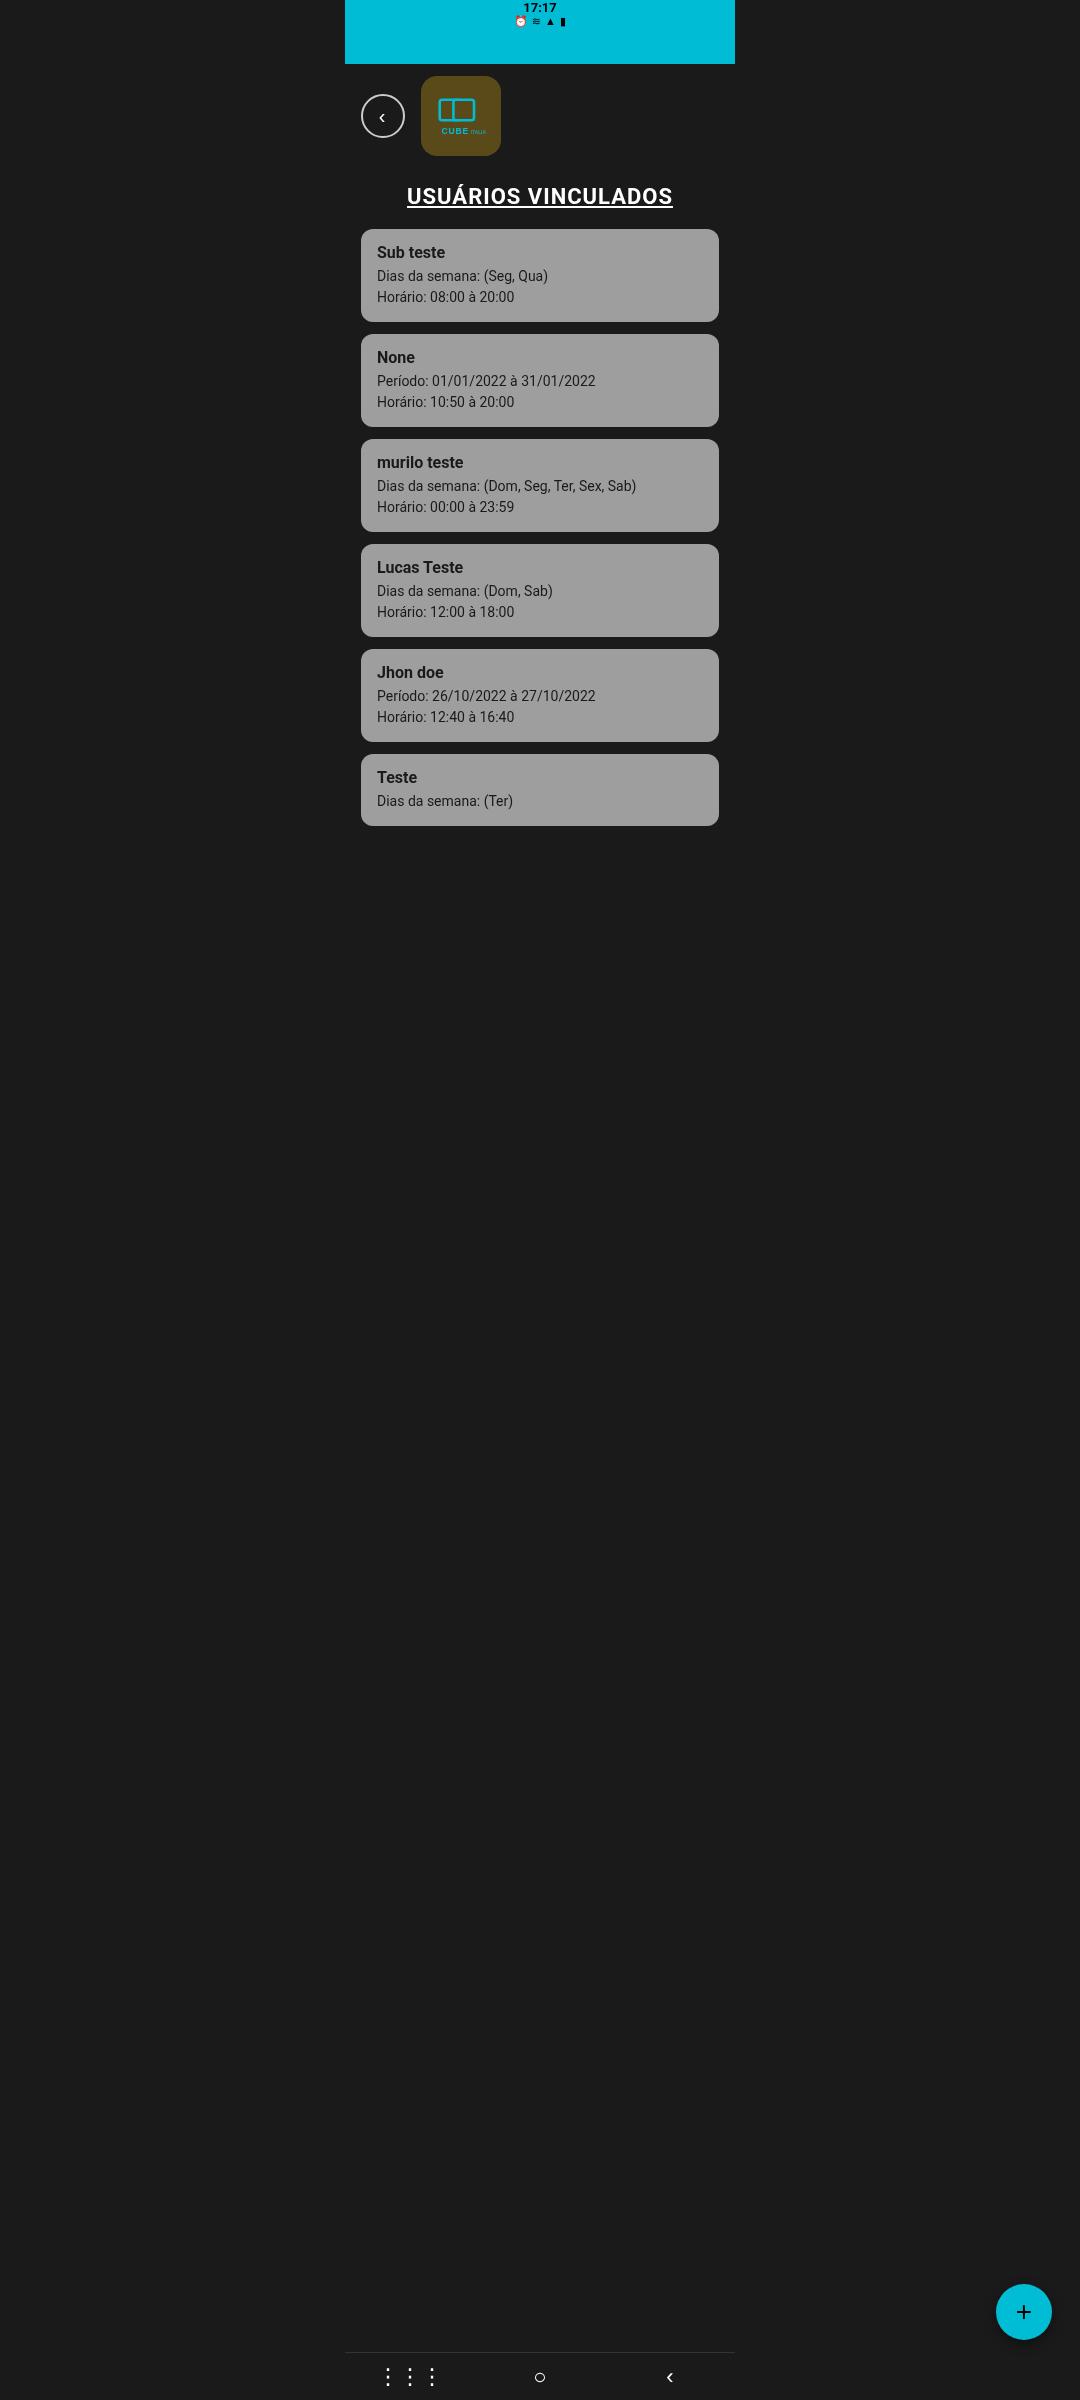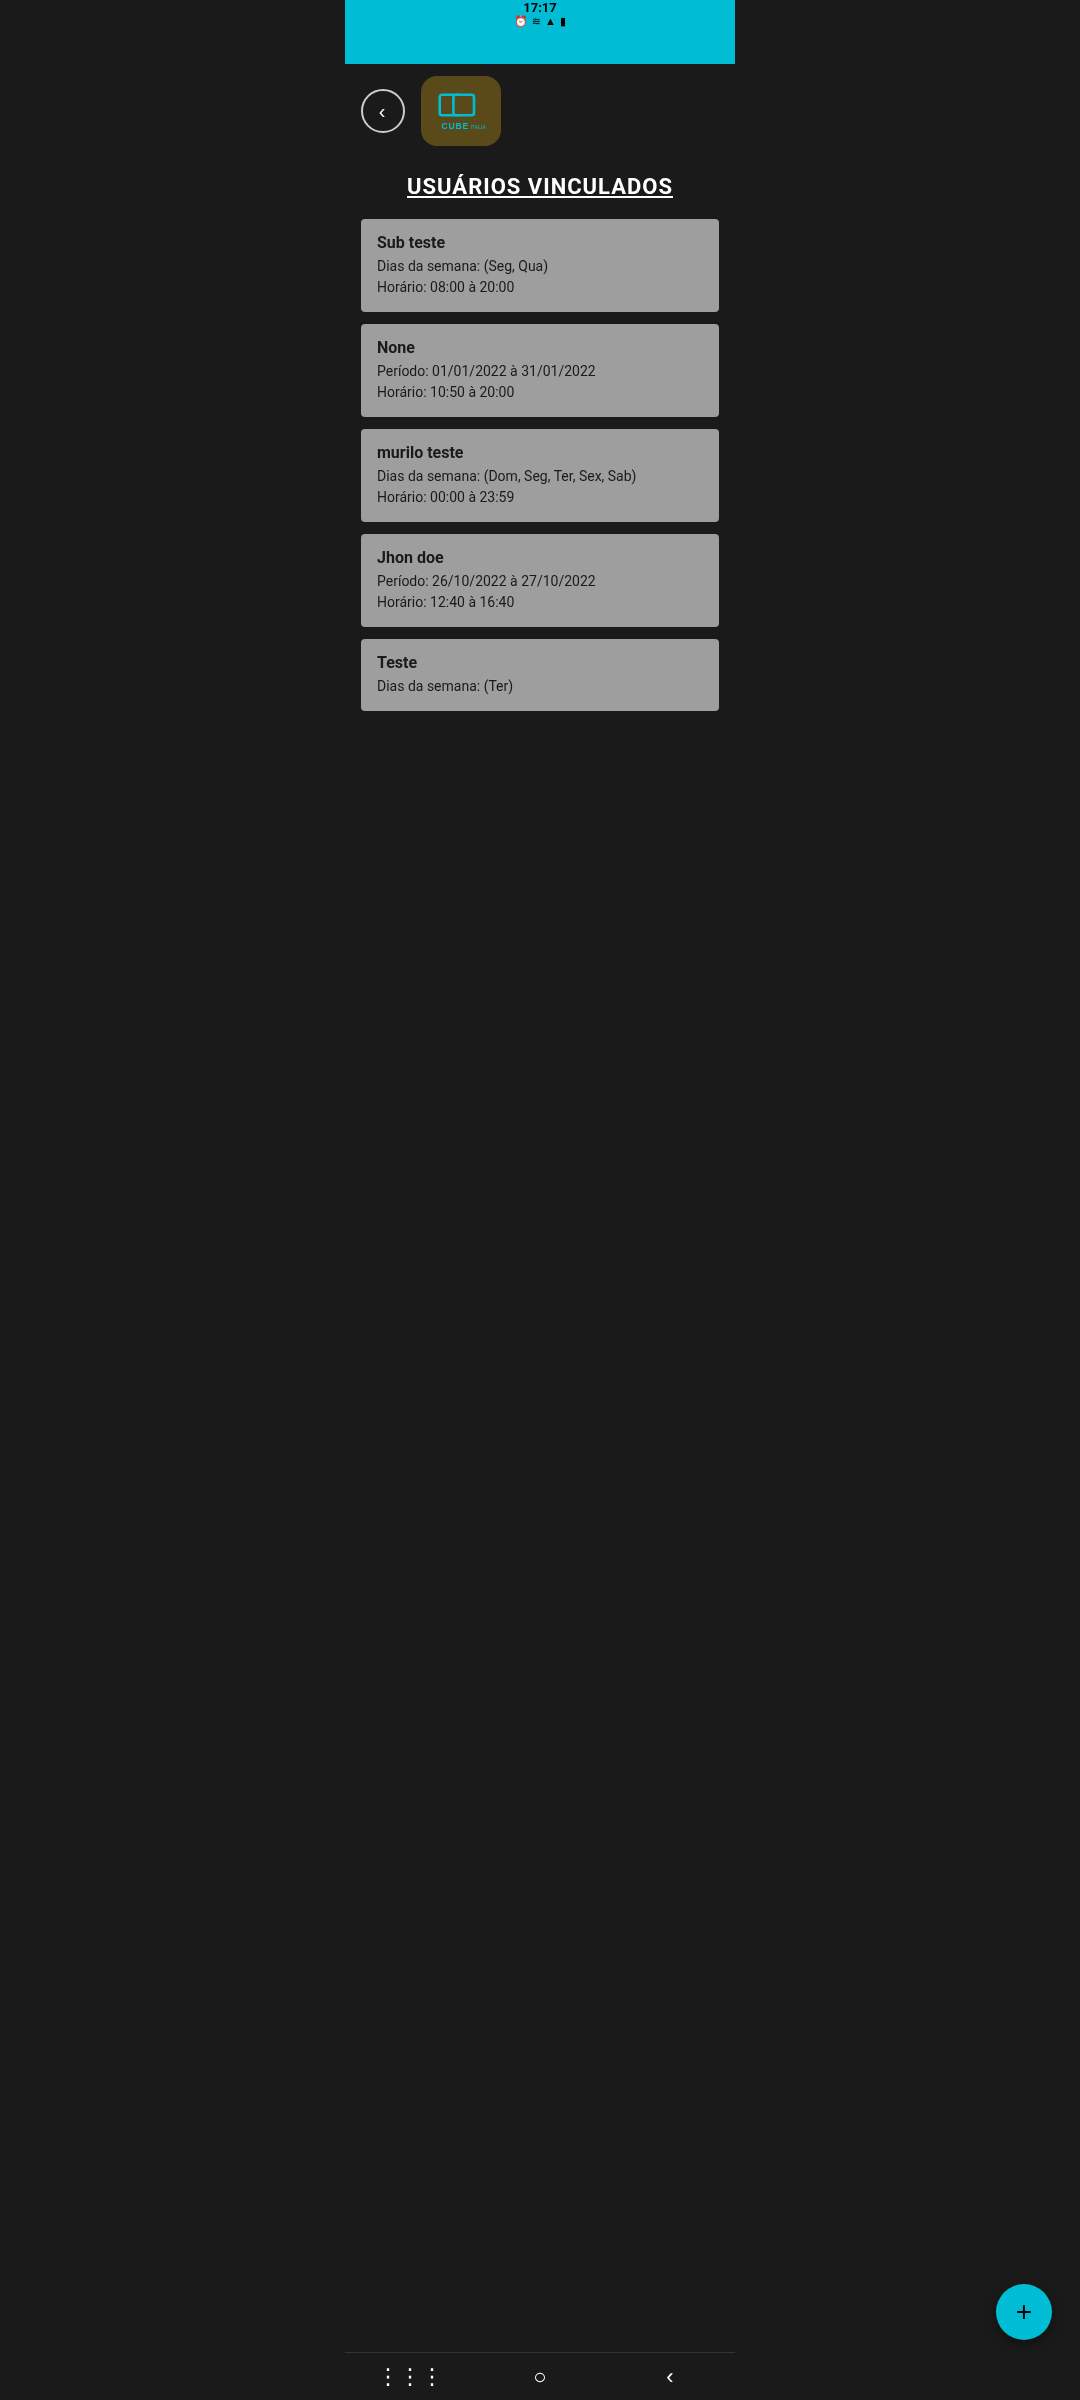--- a/index.html
+++ b/index.html
@@ -66,21 +66,21 @@
       flex-shrink: 0;
     }
     .back-btn span {
       color: #fff;
       font-size: 20px;
       line-height: 1;
       margin-left: -2px;
     }
     .logo-container {
       width: 80px;
-      height: 70px;
+      height: 80px;
       background: #5a4a1a;
       border-radius: 16px;
       display: flex;
       align-items: center;
       justify-content: center;
       flex-shrink: 0;
       padding-left: 13px;
     }
     .logo-svg {
       width: 60px;
@@ -102,21 +102,21 @@
     .user-list {
       padding: 0 16px;
       display: flex;
       flex-direction: column;
       gap: 12px;
       padding-bottom: 100px;
     }
 
     .user-card {
       background: #9e9e9e;
-      border-radius: 4px;
+      border-radius: 12px;
       padding: 14px 16px;
       cursor: pointer;
     }
     .user-card-name {
       font-size: 16px;
       font-weight: bold;
       color: #1a1a1a;
       margin-bottom: 4px;
     }
     .user-card-detail {
@@ -222,20 +222,25 @@
       <div class="user-card-name">None</div>
       <div class="user-card-detail">Período: 01/01/2022 à 31/01/2022</div>
       <div class="user-card-detail">Horário: 10:50 à 20:00</div>
     </div>
     <div class="user-card">
       <div class="user-card-name">murilo teste</div>
       <div class="user-card-detail">Dias da semana: (Dom, Seg, Ter, Sex, Sab)</div>
       <div class="user-card-detail">Horário: 00:00 à 23:59</div>
     </div>
     <div class="user-card">
+      <div class="user-card-name">Lucas Teste</div>
+      <div class="user-card-detail">Dias da semana: (Dom, Sab)</div>
+      <div class="user-card-detail">Horário: 12:00 à 18:00</div>
+    </div>
+    <div class="user-card">
       <div class="user-card-name">Jhon doe</div>
       <div class="user-card-detail">Período: 26/10/2022 à 27/10/2022</div>
       <div class="user-card-detail">Horário: 12:40 à 16:40</div>
     </div>
     <div class="user-card">
       <div class="user-card-name">Teste</div>
       <div class="user-card-detail">Dias da semana: (Ter)</div>
     </div>
   </div>
 

